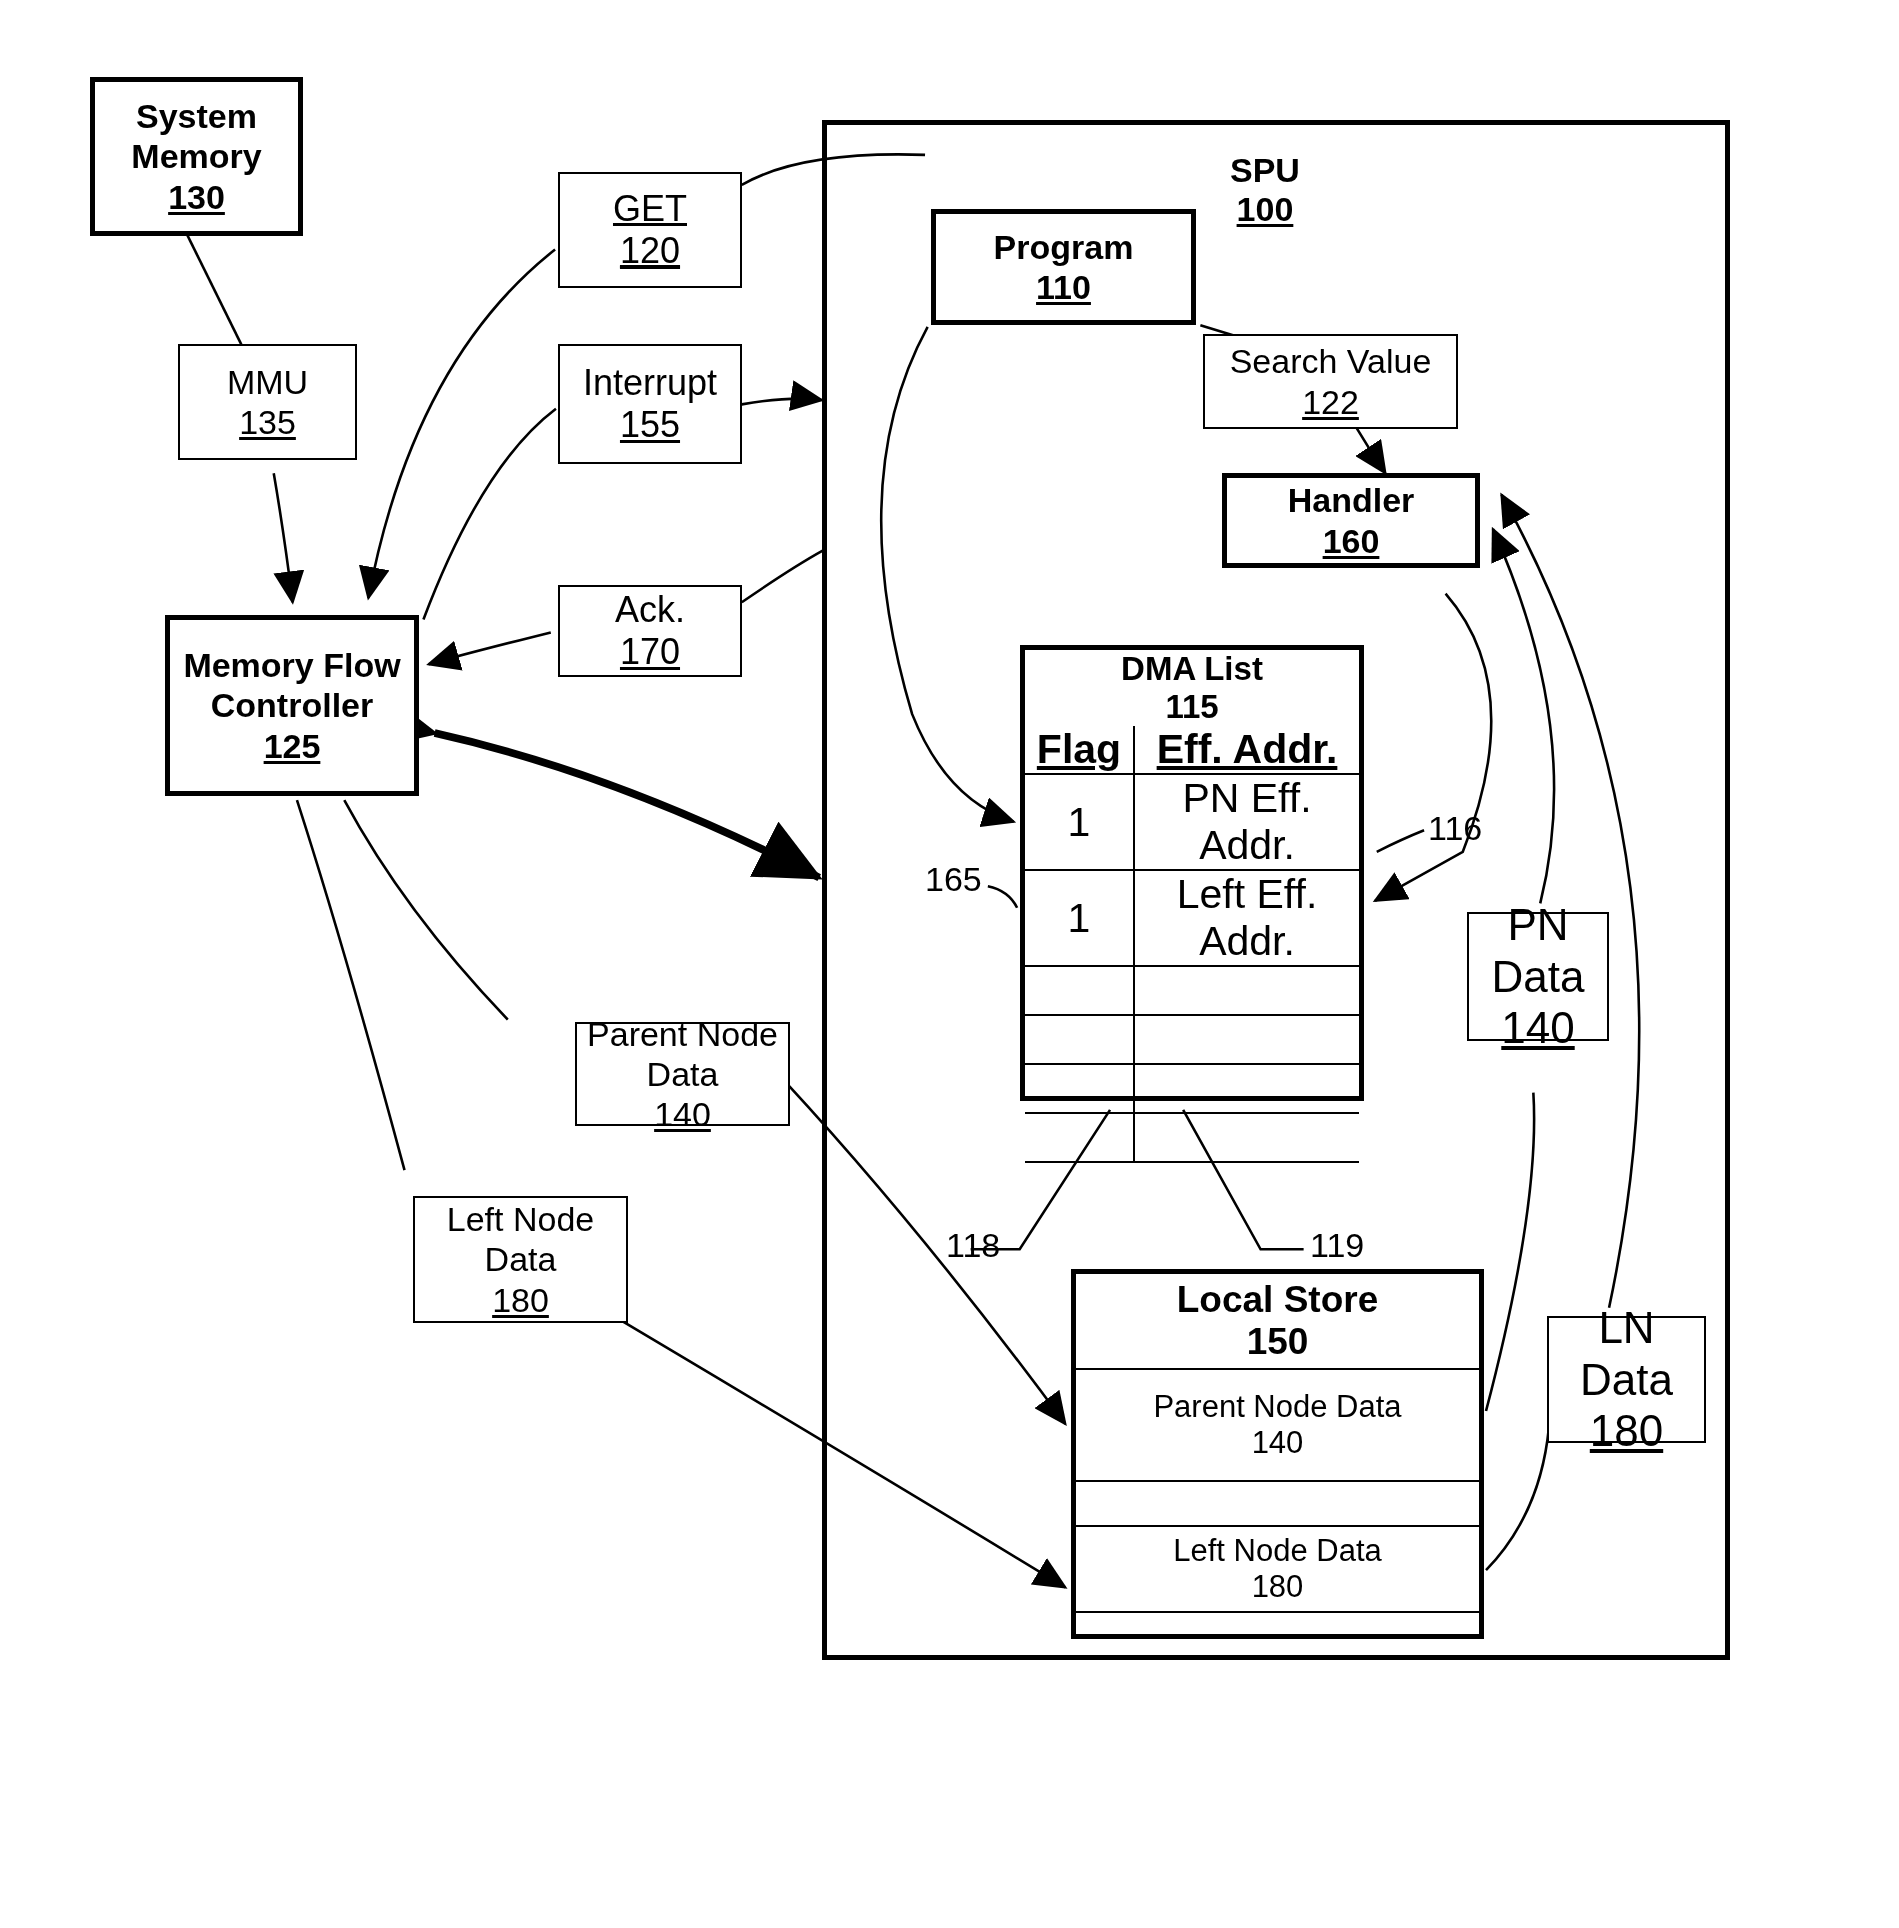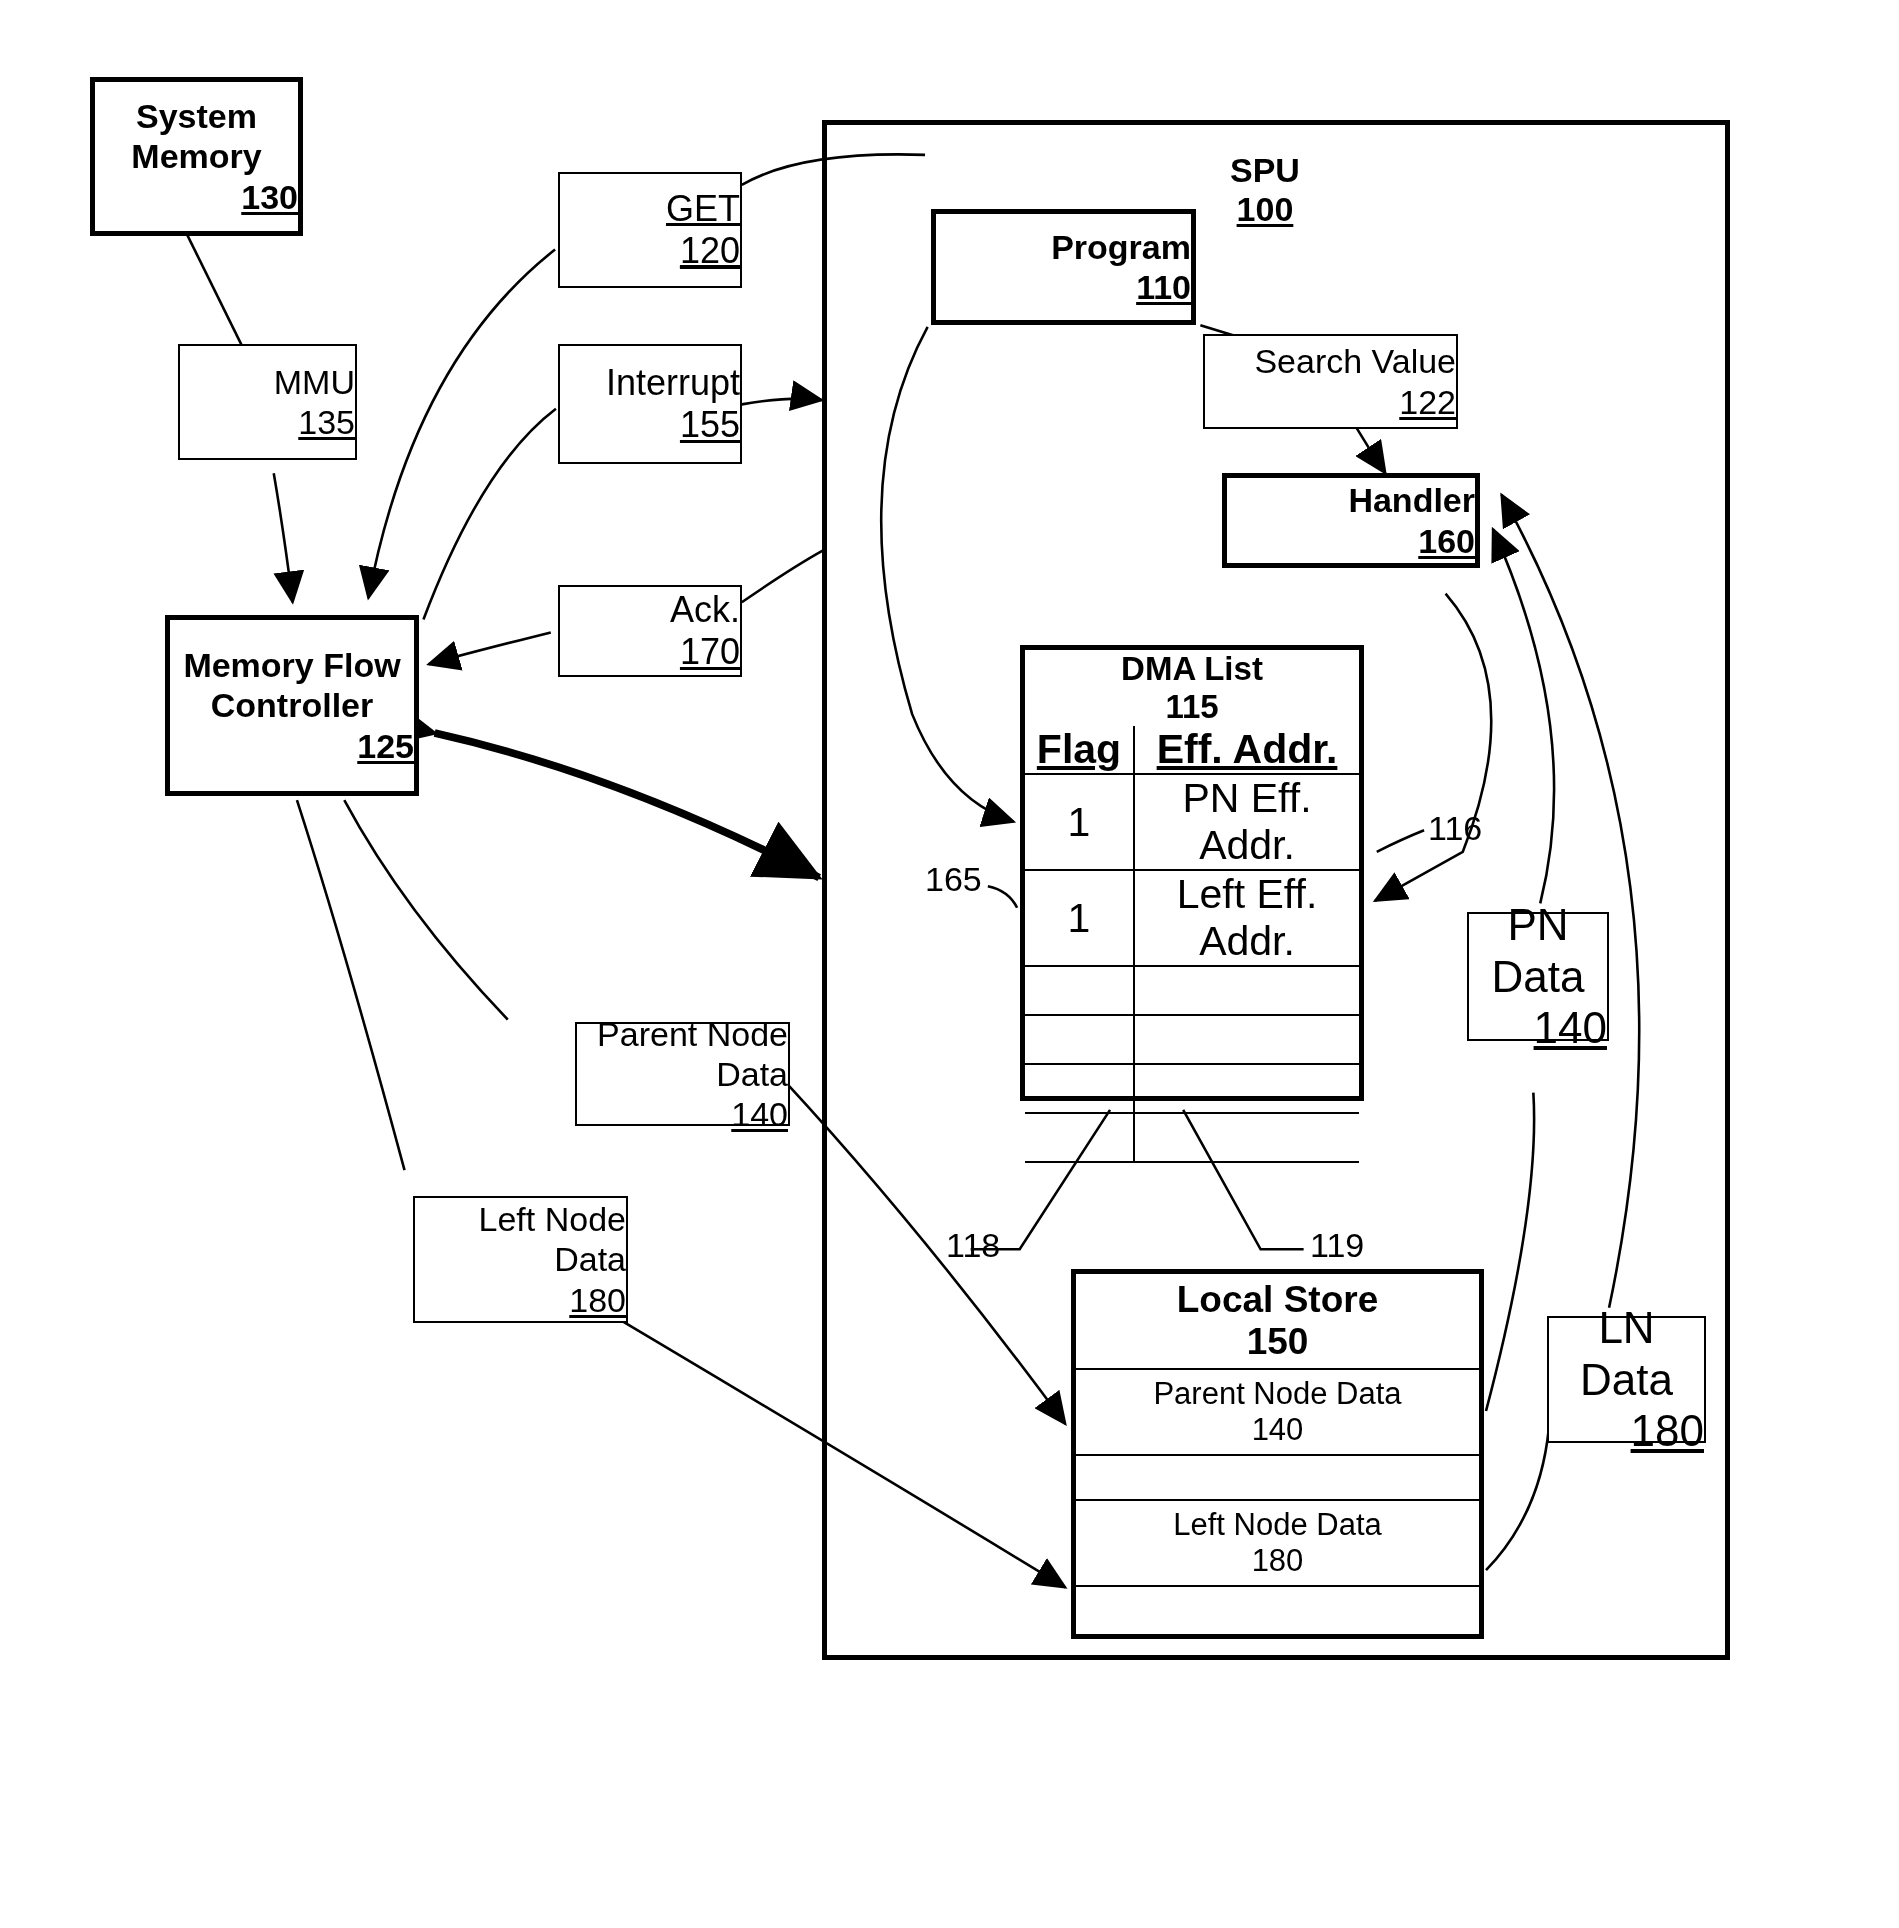--- a/index.html
+++ b/index.html
@@ -22,21 +22,21 @@
     height: 1929px;
     pointer-events: none;
   }
   .node {
     position: absolute;
     box-sizing: border-box;
     background: #ffffff;
     border: 2.6px solid #000;
     display: flex;
     flex-direction: column;
-    align-items: flex-end;
+    align-items: center;
     justify-content: center;
     text-align: center;
     color: #000;
     line-height: 1.18;
   }
   .node.thick { border-width: 5.2px; }
   .node .ttl { display: block; }
   .node .num {
     display: block;
     text-decoration: underline;
@@ -128,21 +128,21 @@
   }
   #local-store .ls-row {
     border-bottom: 2.6px solid #000;
     display: flex; flex-direction: column;
     align-items: center; justify-content: center;
     font-size: 31px;
     box-sizing: border-box;
   }
   #local-store .ls-row:last-child { border-bottom: none; }
   #local-store .ls-title { height: 96px; font-weight: bold; font-size: 37px; }
-  #local-store .ls-pn { height: 86px; }
+  #local-store .ls-pn { height: 112px; }
   #local-store .ls-gap { height: 45px; }
   #local-store .ls-ln { height: 86px; }
   #local-store .ls-bot { flex: 1; }
 </style>
 </head>
 <body>
 
 <div id="canvas">
 
   <svg class="edges" viewBox="0 0 2208 2242">

